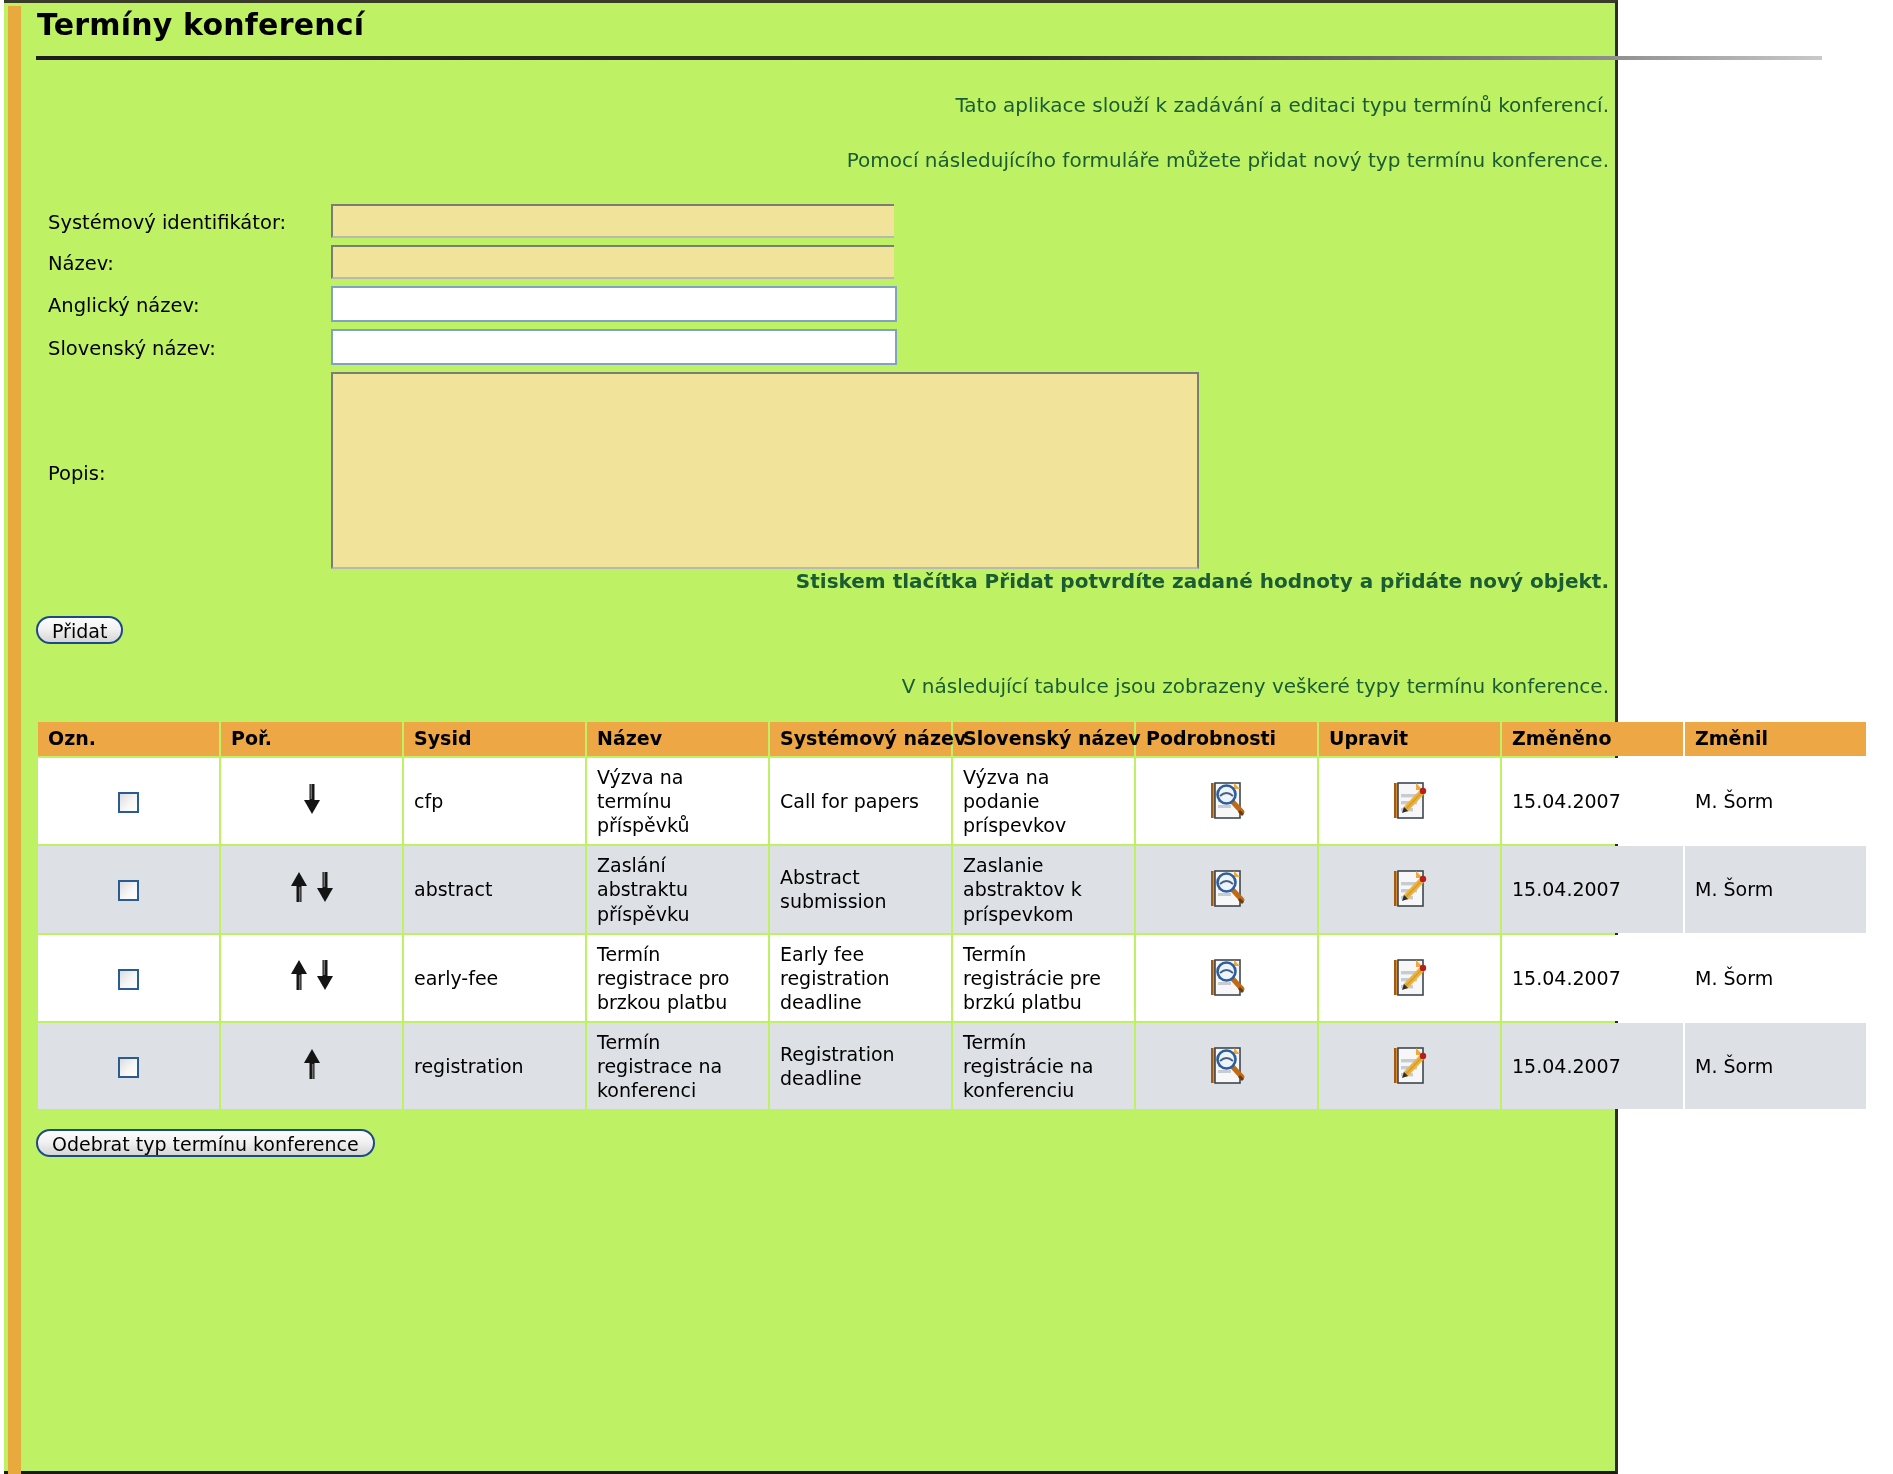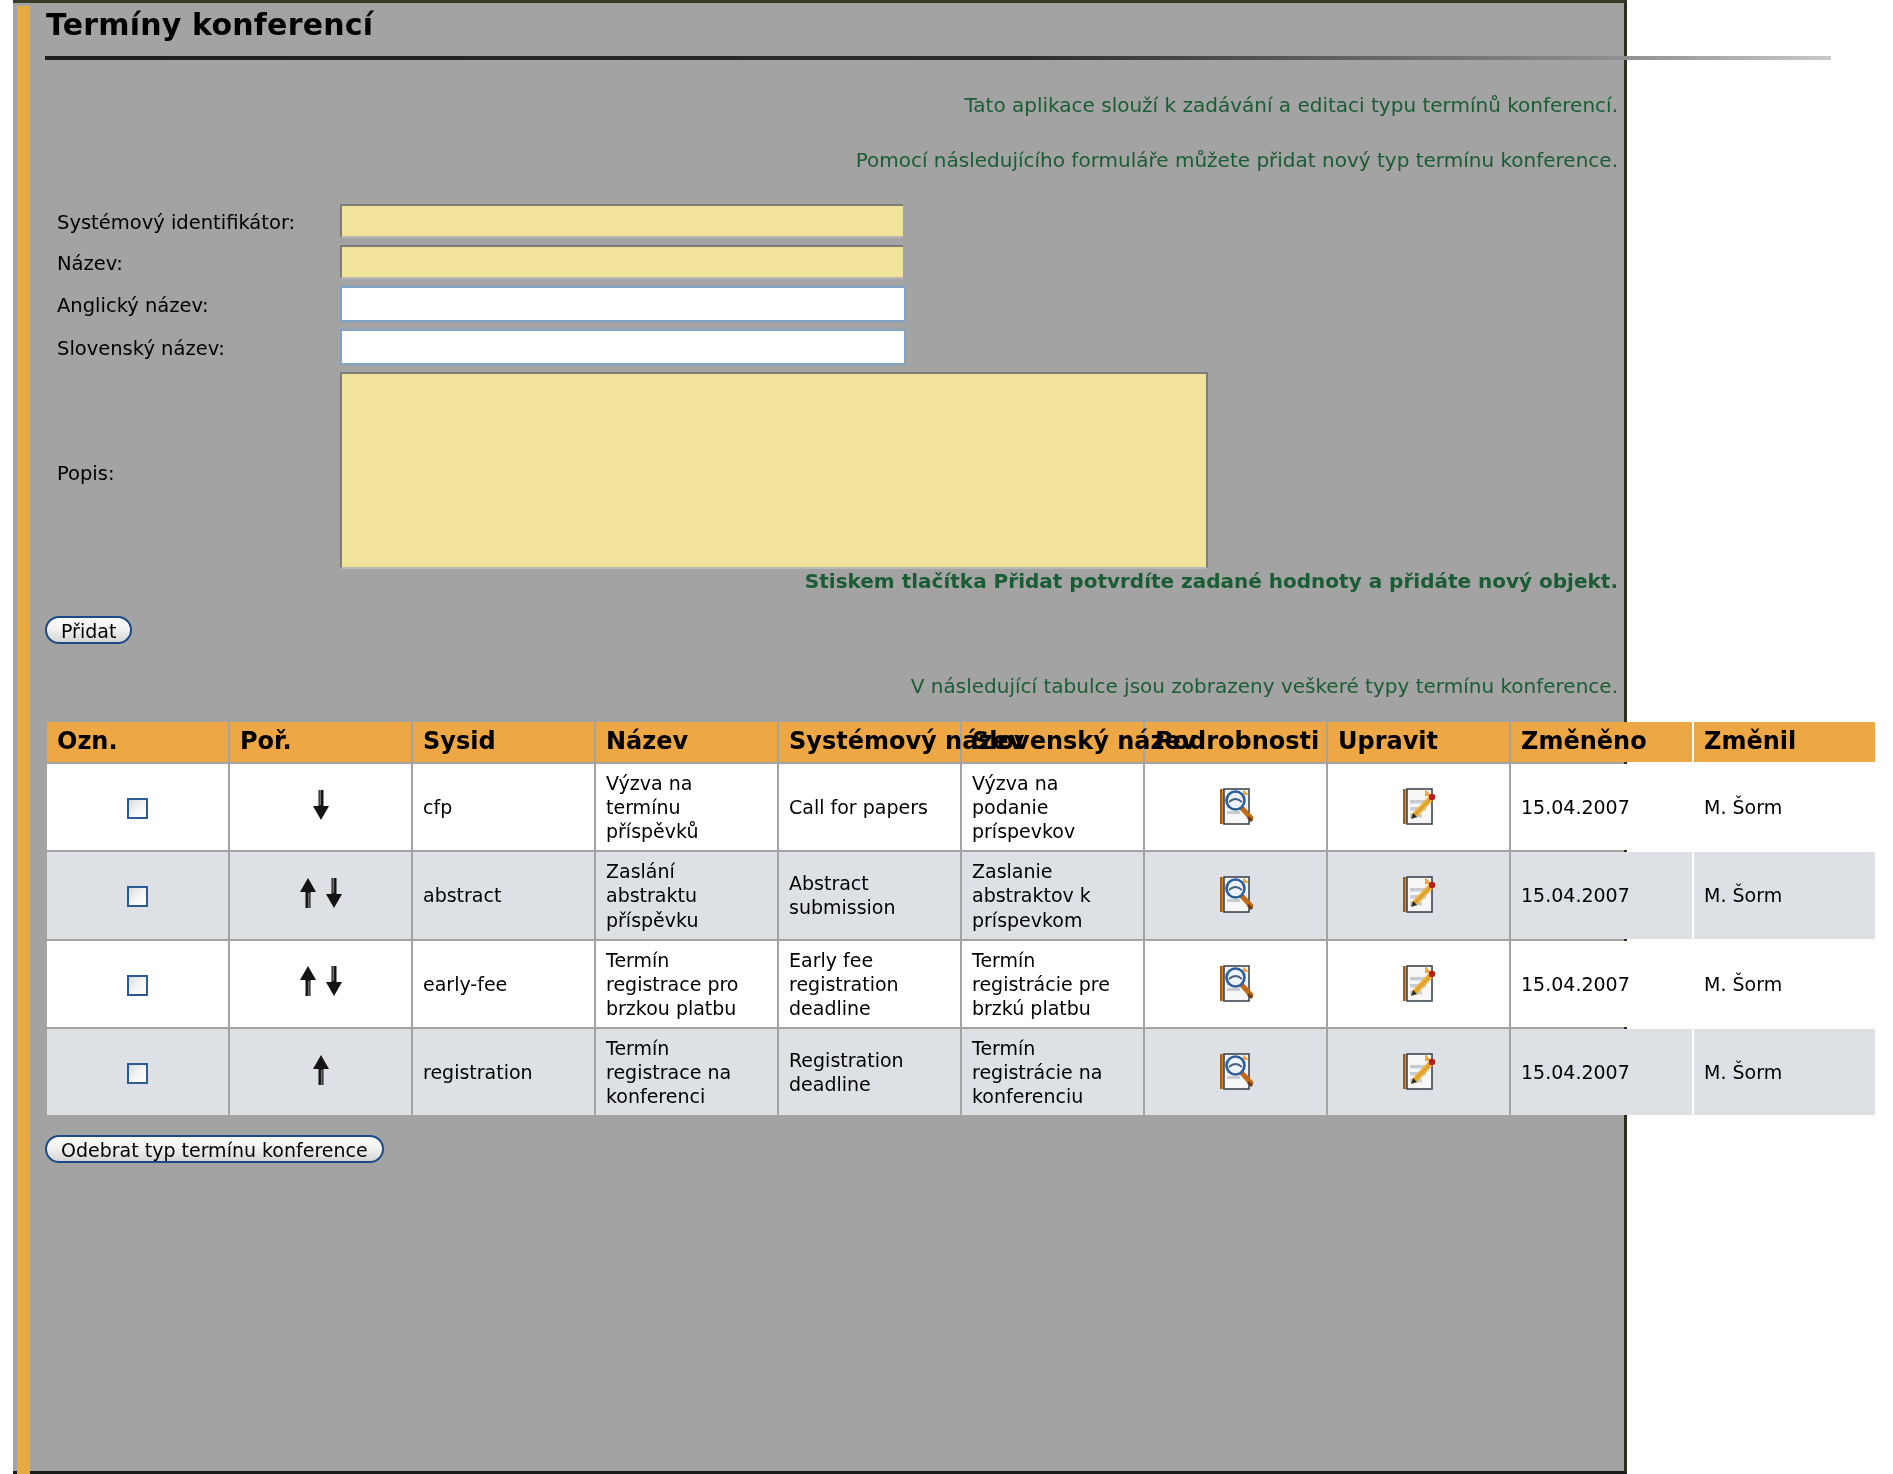--- a/index.html
+++ b/index.html
@@ -11,28 +11,28 @@
     width: 1893px;
     height: 1474px;
     font-family: "DejaVu Sans", "Liberation Sans", sans-serif;
     overflow: hidden;
     position: relative;
   }
 
   
   #page {
     position: absolute;
-    left: 13px; top: 0;
+    left: 4px; top: 0;
     width: 1614px;
     height: 1474px;
     box-sizing: border-box;
     border-top: 3px solid #3a3a28;
     border-bottom: 3px solid #1a1a1a;
     border-right: 3px solid #2c2c20;
-    background: #a3a3a3;
+    background: #bef264;
   }
   #left-stripe {
     position: absolute;
     left: 4px;
     top: 3px;
     width: 13px;
     height: 1468px;
     background: #e8a93f;
   }
   #content {
@@ -144,21 +144,21 @@
     margin-top: 22px;
     margin-left: 2px;
     border-collapse: separate;
     border-spacing: 2px 2px;
     width: 1832px;
     table-layout: fixed;
   }
   table.grid th {
     background: #eda845;
     color: #000000;
-    font-size: 24px;
+    font-size: 19px;
     font-weight: bold;
     text-align: left;
     padding: 5px 10px 7px 10px;
     white-space: nowrap;
   }
   table.grid td {
     font-size: 19px;
     color: #000000;
     padding: 7px 10px;
     vertical-align: middle;

